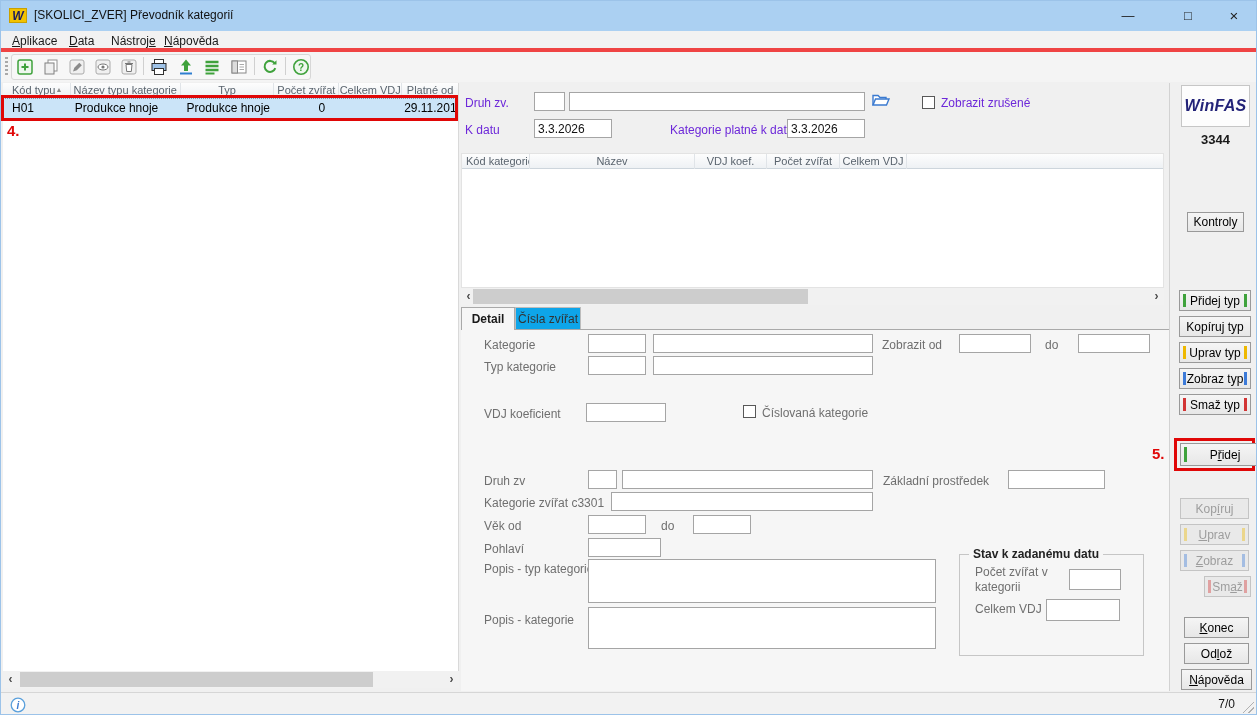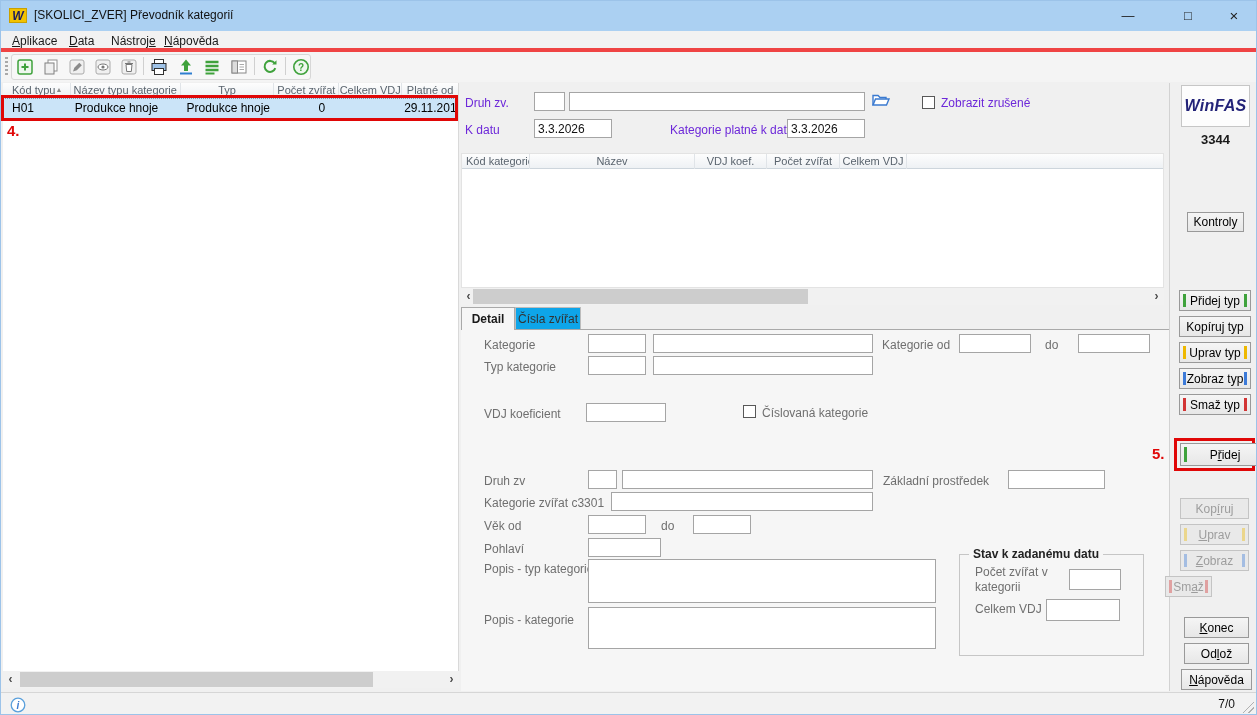--- a/index.html
+++ b/index.html
@@ -235,21 +235,21 @@
     <div class="sc-arrow" style="right:0;">›</div>
   </div>
 
   <div class="tab tab-active" style="left:460px; width:54px;">Detail</div>
   <div class="tab tab-inactive" style="left:514px; width:66px;">Čísla zvířat</div>
   <div class="tab-body"></div>
 
   <div class="lbl" style="left:483px; top:337px;">Kategorie</div>
   <input class="inp" style="left: 587px; top: 333px; width: 58px;">
   <input class="inp" style="left: 652px; top: 333px; width: 220px;">
-  <div class="lbl" style="left:881px; top:337px;">Kategorie od</div>
+  <div class="lbl" style="left:881px; top:337px;">Zobrazit od</div>
   <input class="inp" style="left: 958px; top: 333px; width: 72px;">
   <div class="lbl" style="left:1044px; top:337px;">do</div>
   <input class="inp" style="left: 1077px; top: 333px; width: 72px;">
 
   <div class="lbl" style="left:483px; top:359px;">Typ kategorie</div>
   <input class="inp" style="left: 587px; top: 355px; width: 58px;">
   <input class="inp" style="left: 652px; top: 355px; width: 220px;">
 
   <div class="lbl" style="left:483px; top:406px;">VDJ koeficient</div>
   <input class="inp" style="left: 585px; top: 402px; width: 80px;">
@@ -332,21 +332,21 @@
   <div class="btn btn-dis" style="left:1179px; top:523px; width:69px; height:21px;">
     <span class="barL bar-yellow pale"></span>
     <span><span class="ak">U</span><span>prav</span></span>
     <span class="barR bar-yellow pale"></span>
   </div>
   <div class="btn btn-dis" style="left:1179px; top:549px; width:69px; height:21px;">
     <span class="barL bar-blue pale"></span>
     <span><span class="ak">Z</span><span>obraz</span></span>
     <span class="barR bar-blue pale"></span>
   </div>
-  <div class="btn btn-dis" style="left:1164px; top:575px; width:47px; height:21px;">
+  <div class="btn btn-dis" style="left:1203px; top:575px; width:47px; height:21px;">
     <span class="barL bar-red pale"></span>
     <span><span>Sm</span><span class="ak">a</span><span>ž</span></span>
     <span class="barR bar-red pale"></span>
   </div>
 
   <div class="btn" style="left:1183px; top:616px; width:65px; height:21px;">
     <span><span class="ak">K</span><span>onec</span></span>
   </div>
   <div class="btn" style="left:1183px; top:642px; width:65px; height:21px;">
     <span><span>Od</span><span class="ak">l</span><span>ož</span></span>

